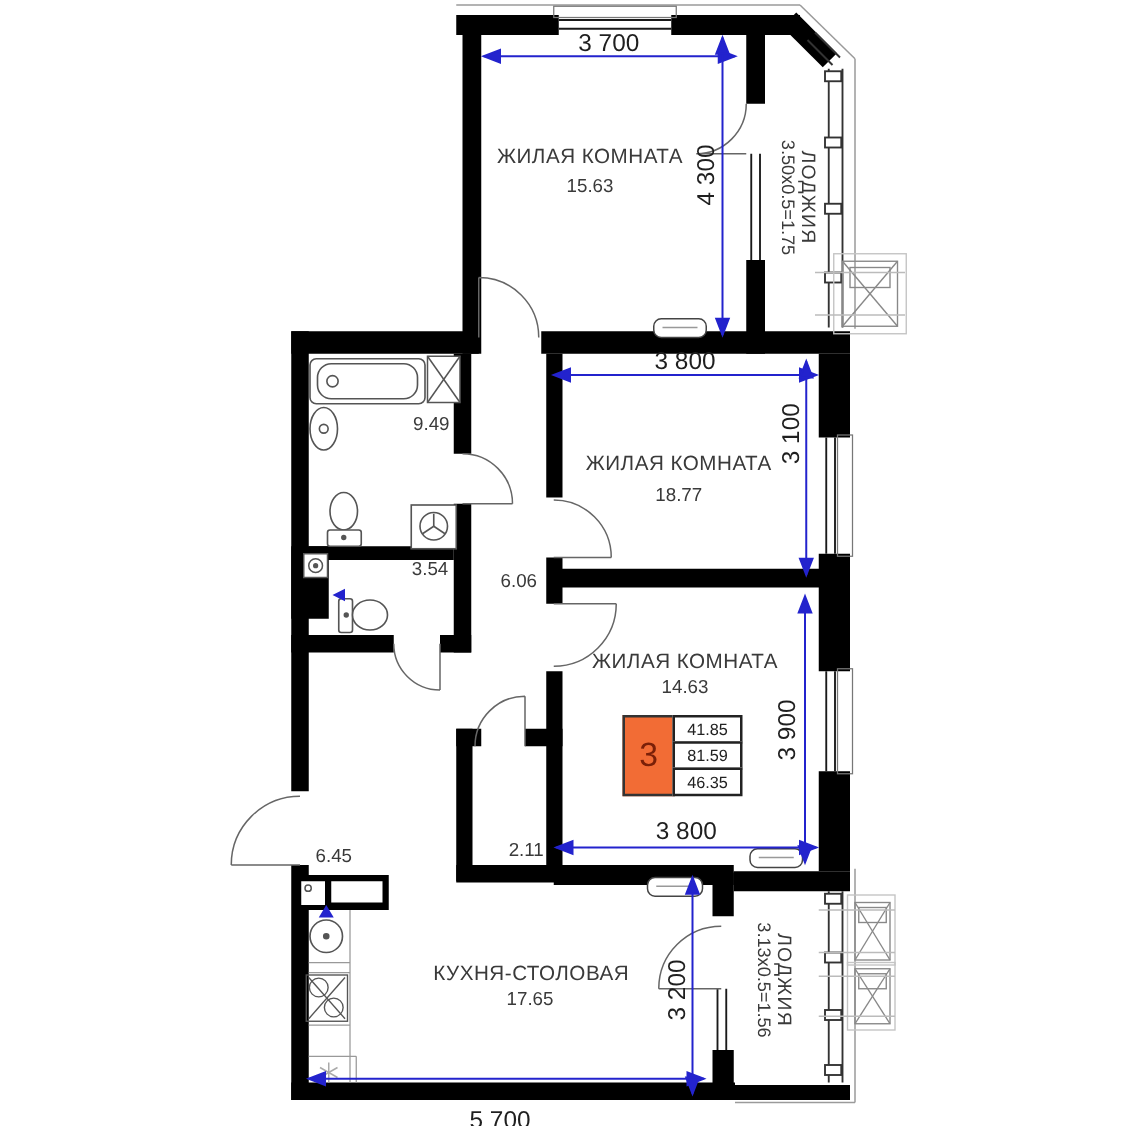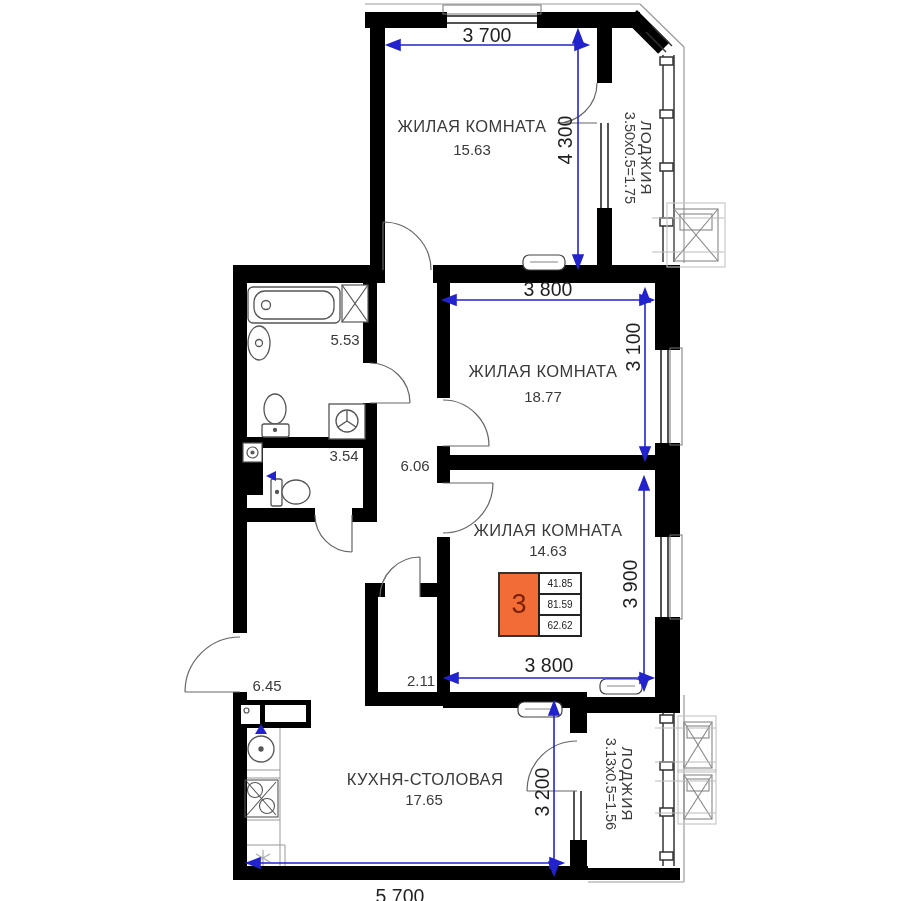--- a/index.html
+++ b/index.html
@@ -13,23 +13,23 @@
   .t-name{font-size:16.5px;letter-spacing:.4px;}
   .t-area{font-size:15px;}
   .t-dim{font-size:19.5px;color:#1f1f1f;}
   .t-log1{font-size:15.5px;letter-spacing:1px;}
   .t-log2{font-size:14.5px;}
   
   .badge-orange{position:absolute;left:498px;top:572px;width:42px;height:65px;
        background:#f26c35;border:2px solid #333;box-sizing:border-box;
        display:flex;align-items:center;justify-content:center;
        font-size:27px;color:#7a2008;}
-  .badge-row{position:absolute;left:538px;width:44px;height:23px;background:#fff;
+  .badge-row{position:absolute;left:538px;width:56px;height:23px;background:#fff;
        border:2px solid #222;box-sizing:border-box;display:flex;align-items:center;
-       justify-content:center;font-size:10px;color:#222;}
+       justify-content:center;font-size:13px;color:#222;}
 </style>
 </head>
 <body>
 
 <div class="plan">
 
 <svg width="900" height="901" viewBox="0 0 900 901">
 
   <g stroke="#9a9a9a" stroke-width="1.2" fill="none">
     <line x1="365" y1="4" x2="640" y2="4"></line>
@@ -286,21 +286,21 @@
 
 <div class="lbl t-name" style="left:543px;top:371px;">ЖИЛАЯ КОМНАТА</div>
 <div class="lbl t-area" style="left:543px;top:397px;">18.77</div>
 
 <div class="lbl t-name" style="left:548px;top:530px;">ЖИЛАЯ КОМНАТА</div>
 <div class="lbl t-area" style="left:548px;top:551px;">14.63</div>
 
 <div class="lbl t-name" style="left:425px;top:779px;">КУХНЯ-СТОЛОВАЯ</div>
 <div class="lbl t-area" style="left:424px;top:800px;">17.65</div>
 
-<div class="lbl t-area" style="left:345px;top:340px;">5.53</div>
+<div class="lbl t-area" style="left:345px;top:340px;">9.49</div>
 <div class="lbl t-area" style="left:344px;top:456px;">3.54</div>
 <div class="lbl t-area" style="left:415px;top:466px;">6.06</div>
 <div class="lbl t-area" style="left:267px;top:686px;">6.45</div>
 <div class="lbl t-area" style="left:391px;top:681px;margin-left:30px;">2.11</div>
 
 <div class="lbl rot90" style="left:638px;top:158px;">
   <div class="t-log1">ЛОДЖИЯ</div>
   <div class="t-log2">3.50х0.5=1.75</div>
 </div>
 <div class="lbl rot90" style="left:619px;top:784px;">
@@ -315,15 +315,15 @@
 <div class="lbl t-dim rotm90" style="left:631px;top:584px;">3 900</div>
 <div class="lbl t-dim" style="left:549px;top:666px;">3 800</div>
 <div class="lbl t-dim" style="left:400px;top:853px;margin-top:44px;">5 700</div>
 <div class="lbl t-dim rotm90" style="left:543px;top:792px;">3 200</div>
 
 <div class="badge-orange">
   <span>3</span>
 </div>
 <div class="badge-row" style="top:572px;">41.85</div>
 <div class="badge-row" style="top:593px;">81.59</div>
-<div class="badge-row" style="top:614px;">62.62</div>
+<div class="badge-row" style="top:614px;">46.35</div>
 
 </div>
 
 </body></html>

